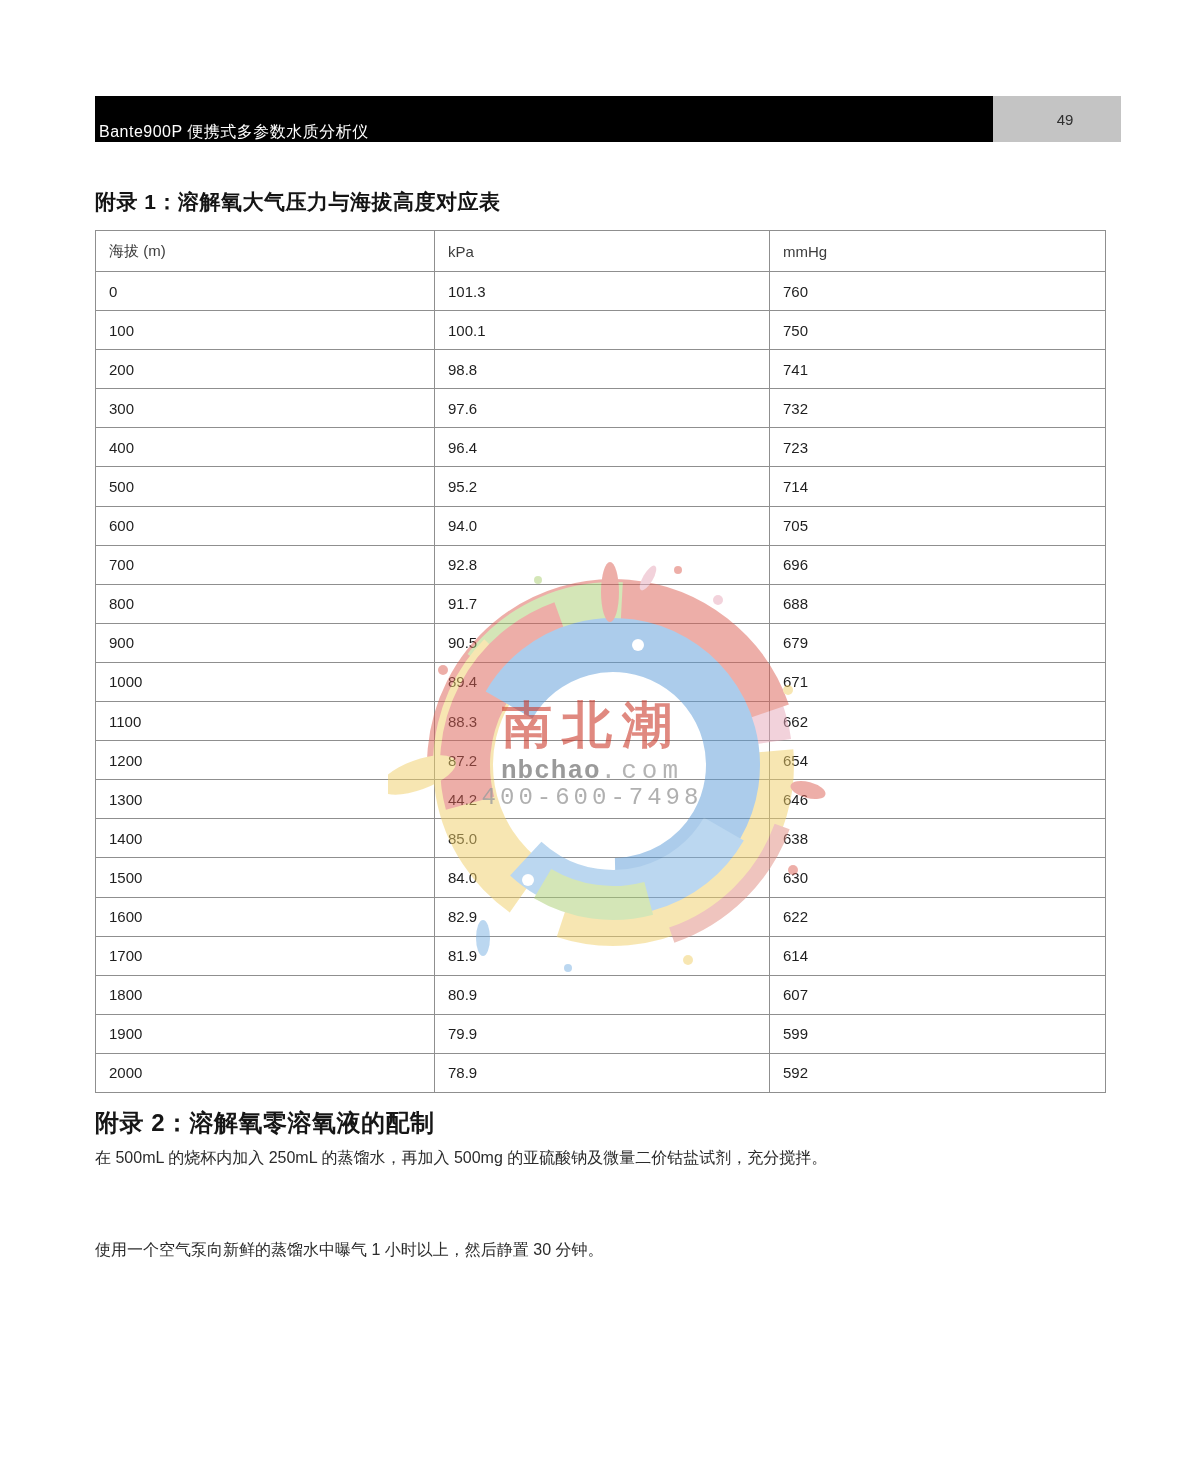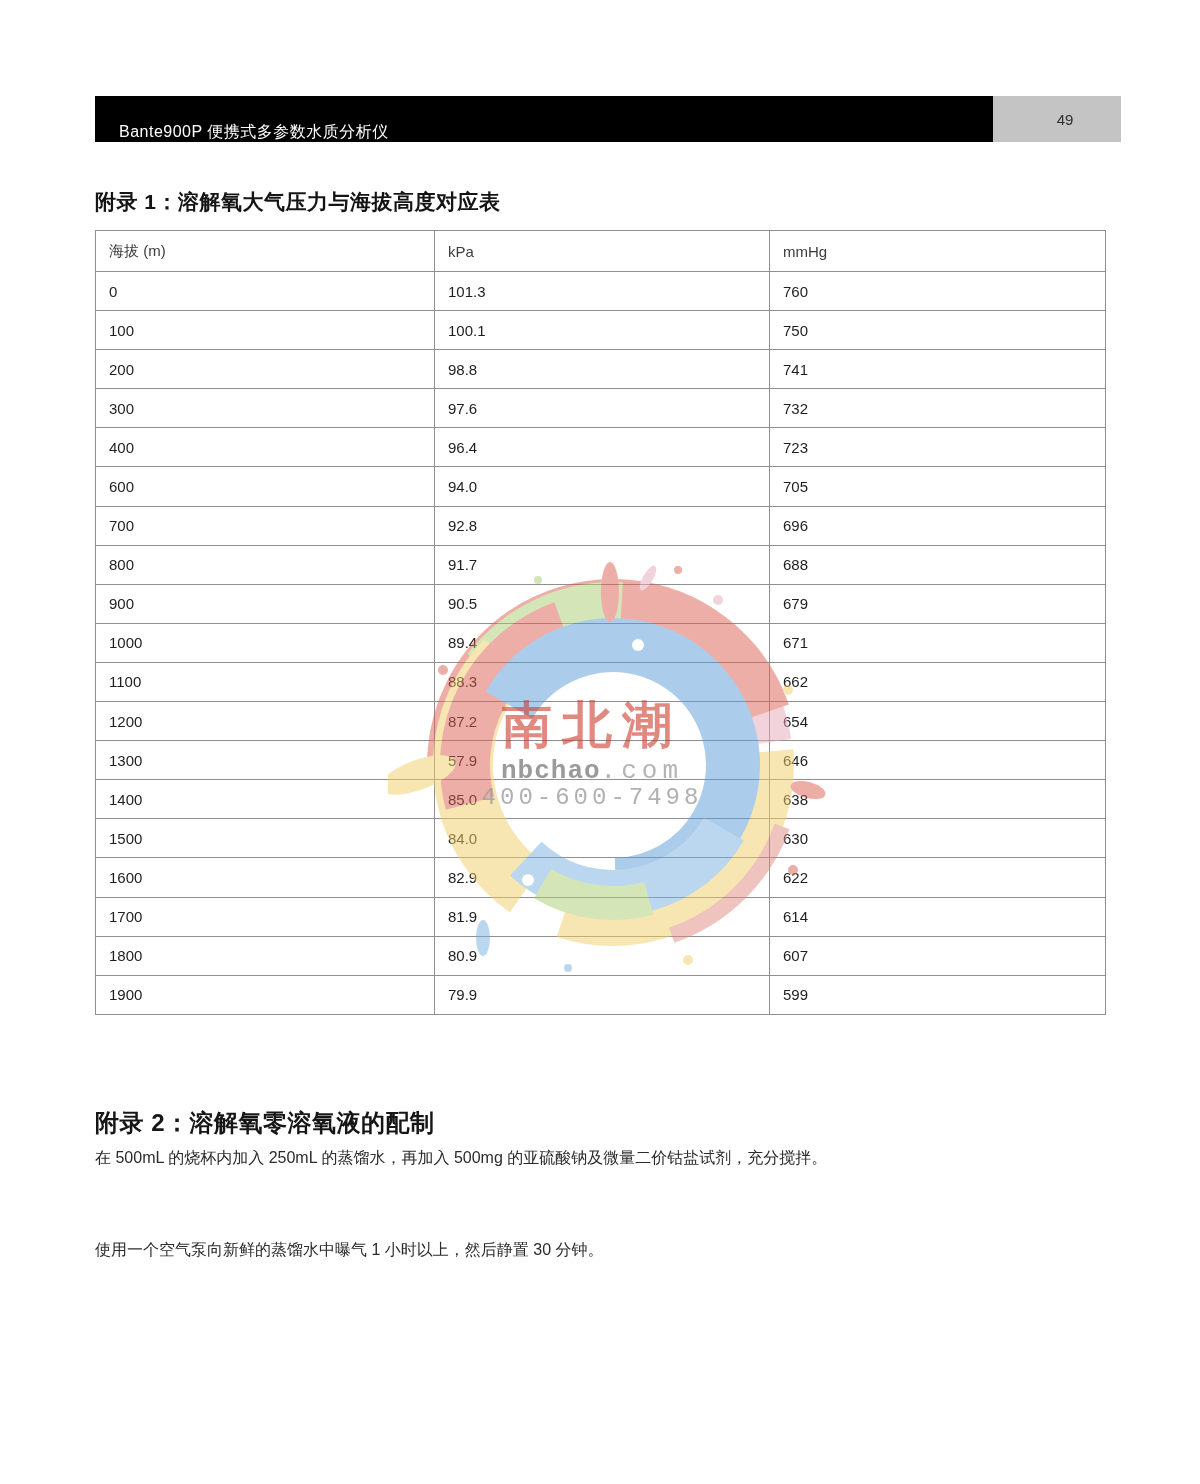--- a/index.html
+++ b/index.html
@@ -12,21 +12,21 @@
   }
   .page{position:absolute;inset:0;}
 
   
   .topbar{
     position:absolute;left:95px;top:96px;width:898px;height:46px;
     background:#000000;color:#ffffff;
     display:flex;align-items:center;
     font-size:16px;letter-spacing:.5px;
   }
-  .topbar span{padding-left:24px;margin-top:26px;}
+  .topbar span{padding-left:4px;margin-top:26px;}
   .pagenum{
     position:absolute;left:993px;top:96px;width:112px;height:46px;
     background:#c4c4c4;color:#2f2f2f;
     display:flex;align-items:center;justify-content:center;
     font-size:15px;
     padding-left:16px;
   }
 
   
   .app1-title{
@@ -136,20 +136,25 @@
           <td>300</td>
           <td>97.6</td>
           <td>732</td>
         </tr>
         <tr>
           <td>400</td>
           <td>96.4</td>
           <td>723</td>
         </tr>
         <tr>
+          <td>500</td>
+          <td>95.2</td>
+          <td>714</td>
+        </tr>
+        <tr>
           <td>600</td>
           <td>94.0</td>
           <td>705</td>
         </tr>
         <tr>
           <td>700</td>
           <td>92.8</td>
           <td>696</td>
         </tr>
         <tr>
@@ -172,21 +177,21 @@
           <td>88.3</td>
           <td>662</td>
         </tr>
         <tr>
           <td>1200</td>
           <td>87.2</td>
           <td>654</td>
         </tr>
         <tr>
           <td>1300</td>
-          <td>57.9</td>
+          <td>44.2</td>
           <td>646</td>
         </tr>
         <tr>
           <td>1400</td>
           <td>85.0</td>
           <td>638</td>
         </tr>
         <tr>
           <td>1500</td>
           <td>84.0</td>
@@ -204,20 +209,25 @@
         </tr>
         <tr>
           <td>1800</td>
           <td>80.9</td>
           <td>607</td>
         </tr>
         <tr>
           <td>1900</td>
           <td>79.9</td>
           <td>599</td>
+        </tr>
+        <tr>
+          <td>2000</td>
+          <td>78.9</td>
+          <td>592</td>
         </tr>
       </tbody>
   </table>
 
   <h2 class="sec-title" id="app2-title">附录 2：溶解氧零溶氧液的配制</h2>
   <p class="sec-body" id="app2-body">在 500mL 的烧杯内加入 250mL 的蒸馏水，再加入 500mg 的亚硫酸钠及微量二价钴盐试剂，充分搅拌。</p>
 
   <p class="sec-body" id="app3-body">使用一个空气泵向新鲜的蒸馏水中曝气 1 小时以上，然后静置 30 分钟。</p>
 
   <div class="watermark">

